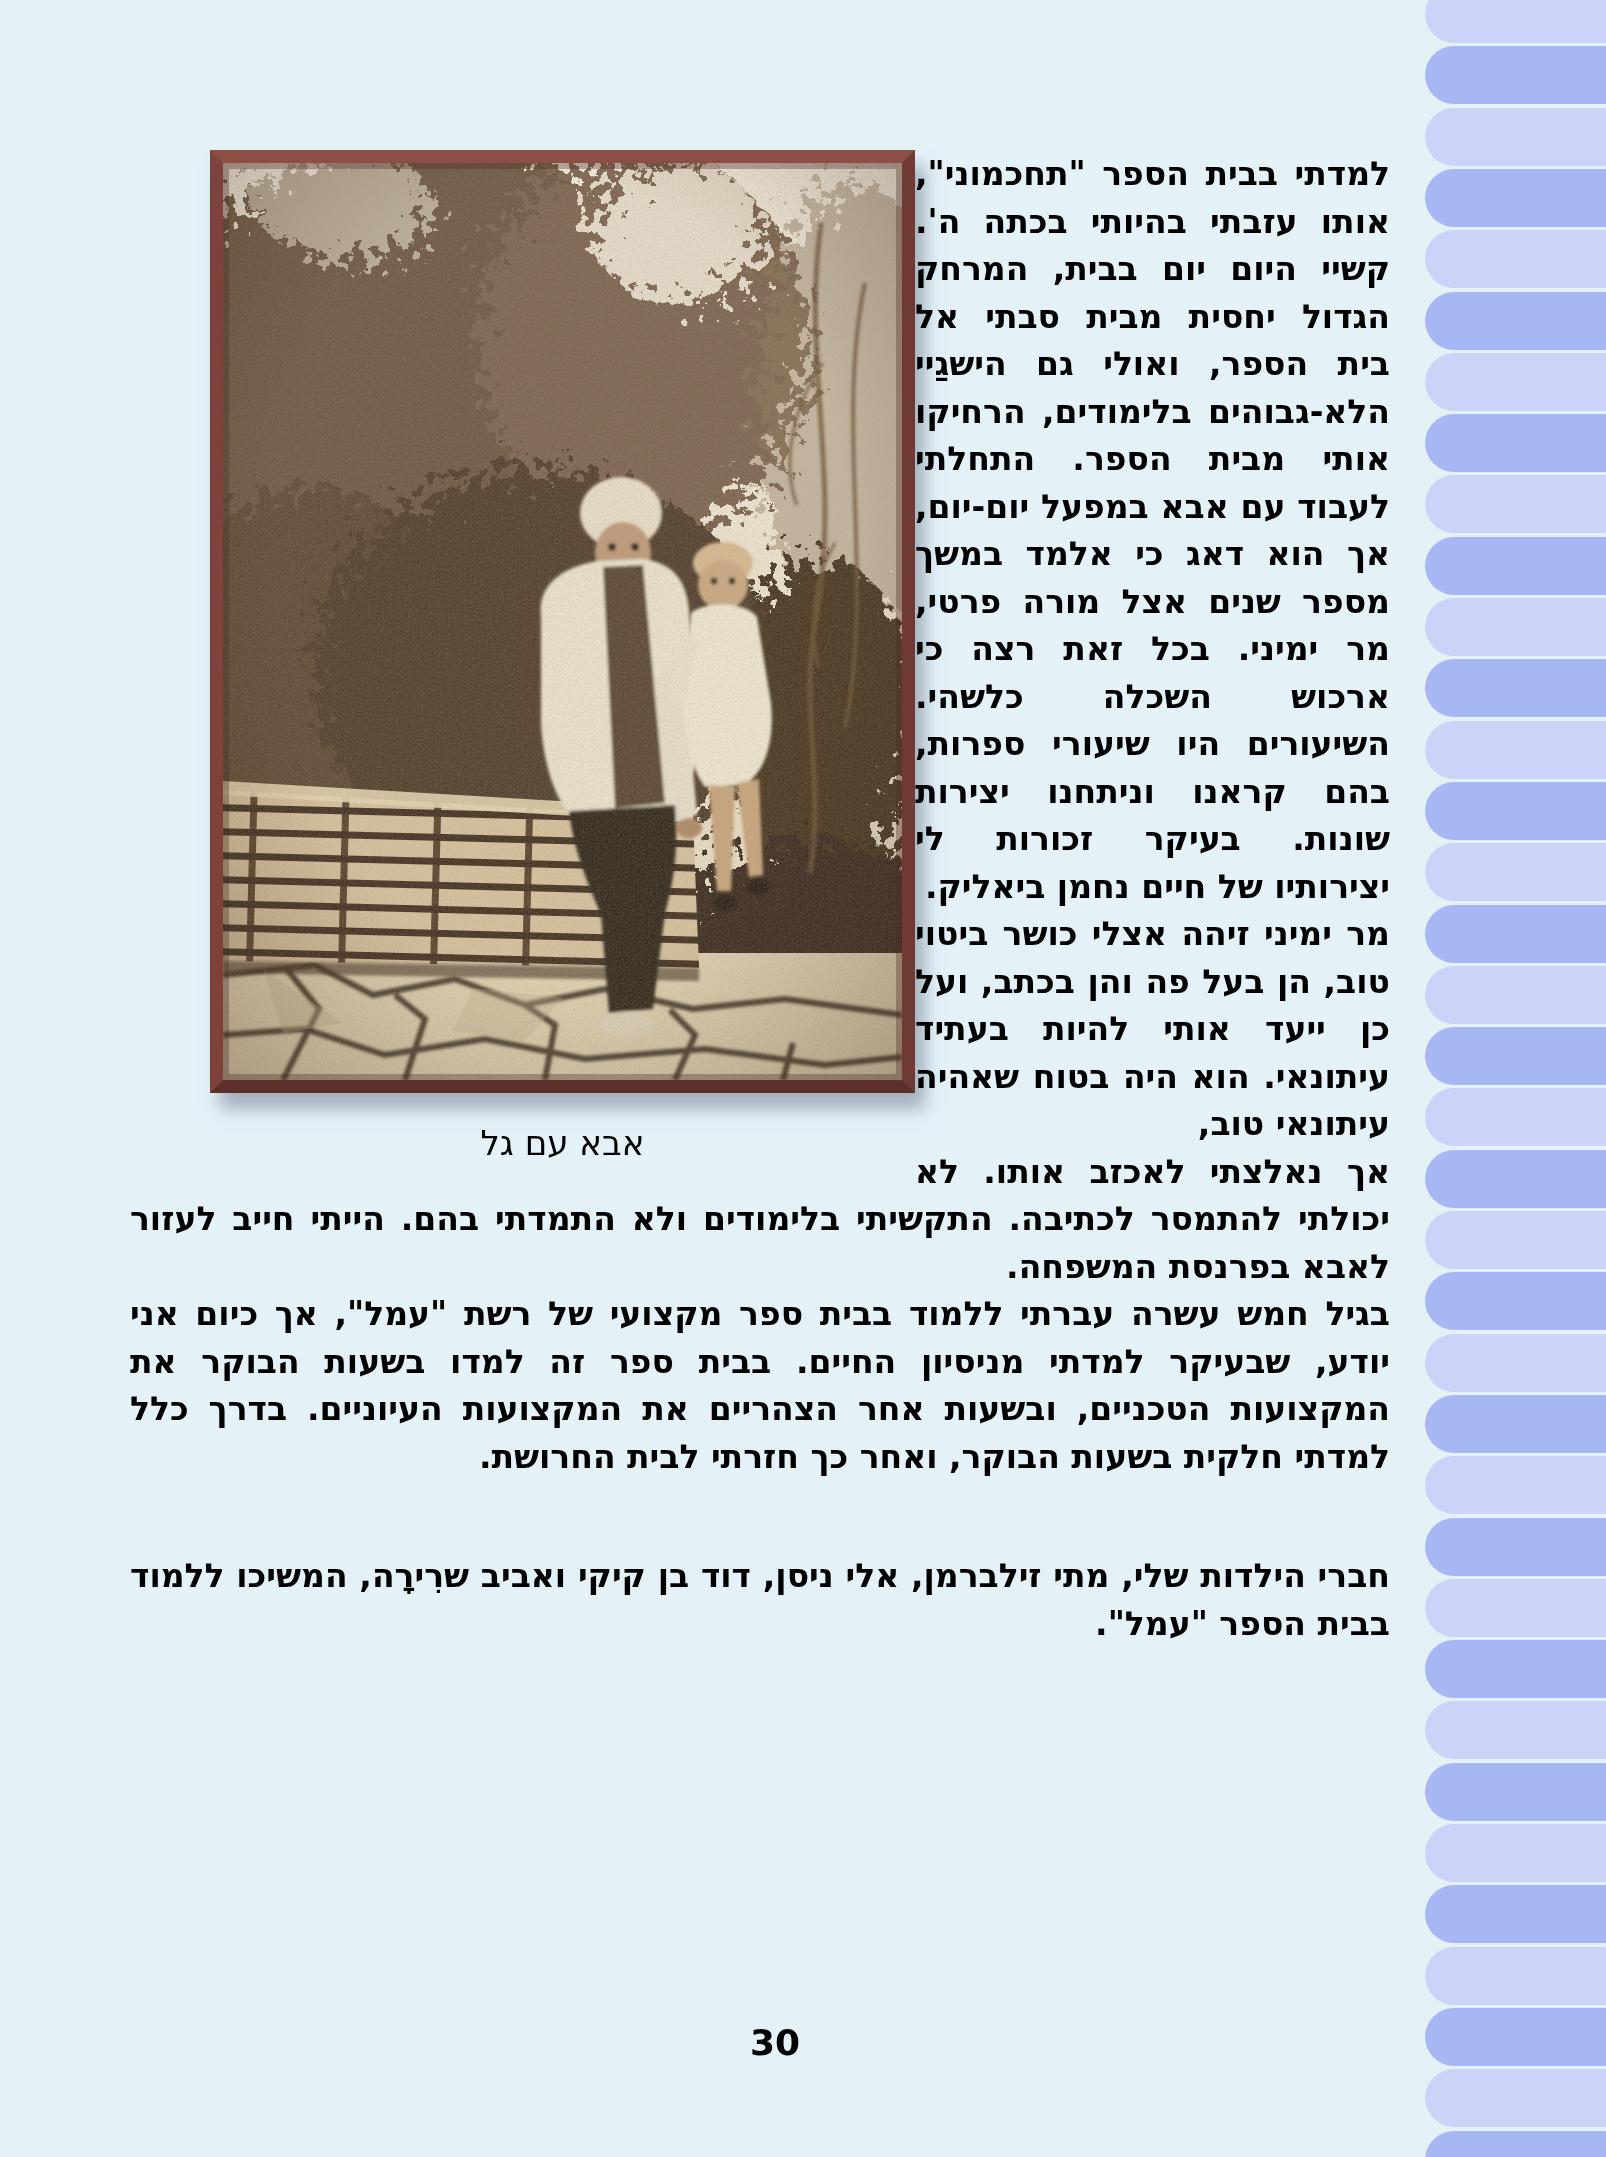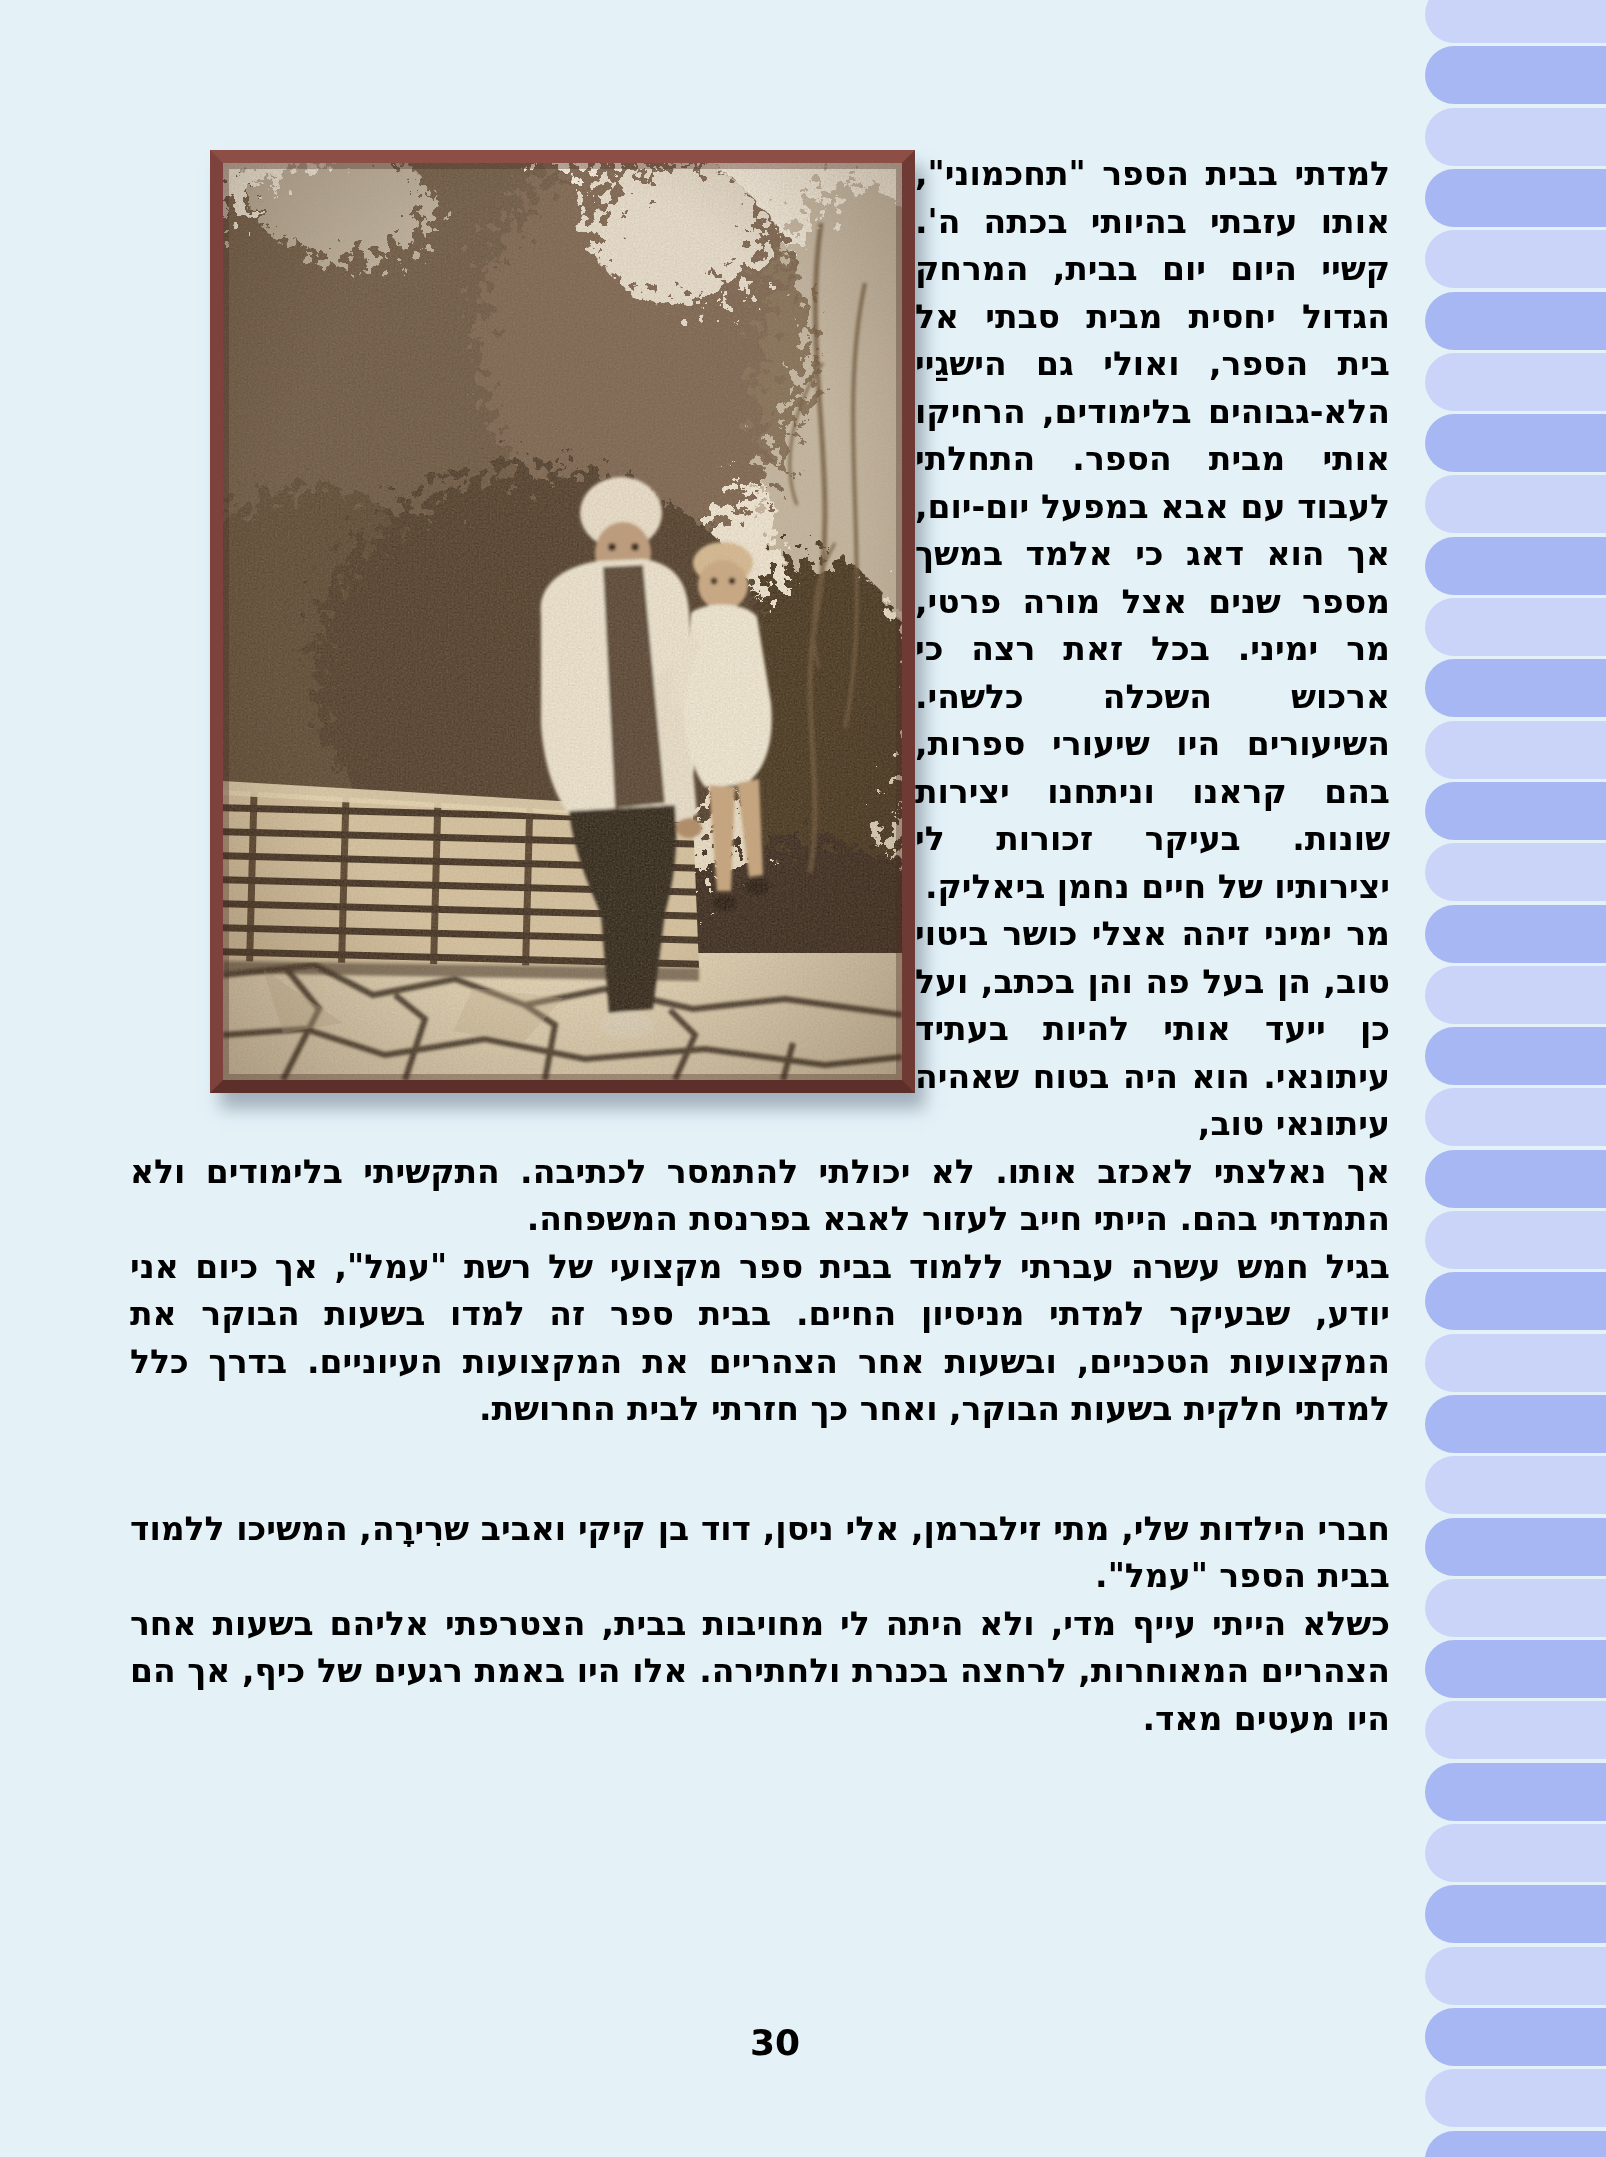--- a/index.html
+++ b/index.html
@@ -200,26 +200,26 @@
             <path d="M514,620 L526,714 L540,712 L536,616 Z" fill="#c9a77f"></path>
             <ellipse cx="502" cy="740" rx="12" ry="8" fill="#241710"></ellipse>
             <ellipse cx="534" cy="724" rx="12" ry="8" fill="#241710"></ellipse>
           </g>
 
           <rect width="679" height="917" filter="url(#grain)" opacity="0.45"></rect>
           <rect width="679" height="917" fill="url(#vign)"></rect>
           <rect x="3" y="3" width="673" height="911" fill="none" stroke="#4a2b22" stroke-width="6" opacity="0.35"></rect>
         </svg>
       </div>
+      <figcaption class="photo-caption">אבא עם גל</figcaption>
     </figure>
 
     <p class="body-par">למדתי בבית הספר "תחכמוני", אותו עזבתי בהיותי בכתה ה'. קשיי היום יום בבית, המרחק הגדול יחסית מבית סבתי אל בית הספר, ואולי גם הישגַיי הלא-גבוהים בלימודים, הרחיקו אותי מבית הספר. התחלתי לעבוד עם אבא במפעל יום-יום, אך הוא דאג כי אלמד במשך מספר שנים אצל מורה פרטי, מר ימיני. בכל זאת רצה כי ארכוש השכלה כלשהי. השיעורים היו שיעורי ספרות, בהם קראנו וניתחנו יצירות שונות. בעיקר זכורות לי יצירותיו של חיים נחמן ביאליק.</p>
     <p class="body-par">מר ימיני זיהה אצלי כושר ביטוי טוב, הן בעל פה והן בכתב, ועל כן ייעד אותי להיות בעתיד עיתונאי. הוא היה בטוח שאהיה עיתונאי טוב,</p>
     <p class="body-par">אך נאלצתי לאכזב אותו. לא יכולתי להתמסר לכתיבה. התקשיתי בלימודים ולא התמדתי בהם. הייתי חייב לעזור לאבא בפרנסת המשפחה.</p>
     <p class="body-par">בגיל חמש עשרה עברתי ללמוד בבית ספר מקצועי של רשת "עמל", אך כיום אני יודע, שבעיקר למדתי מניסיון החיים. בבית ספר זה למדו בשעות הבוקר את המקצועות הטכניים, ובשעות אחר הצהריים את המקצועות העיוניים. בדרך כלל למדתי חלקית בשעות הבוקר, ואחר כך חזרתי לבית החרושת.</p>
     <p class="body-par gap-above">חברי הילדות שלי, מתי זילברמן, אלי ניסן, דוד בן קיקי ואביב שרִירָה, המשיכו ללמוד בבית הספר "עמל".</p>
-    <p class="body-par">כשלא הייתי עייף מדי, ולא היתה לי מחויבות בבית, הצטרפתי אליהם בשעות אחר הצהריים המאוחרות, לרחצה בכנרת ולחתירה. אלו היו באמת רגעים של כיף, אך הם היו מעטים מאד.</p>
 
   </div>
 
   <div class="page-number">30</div>
 
 </div>
 
 </body></html>

